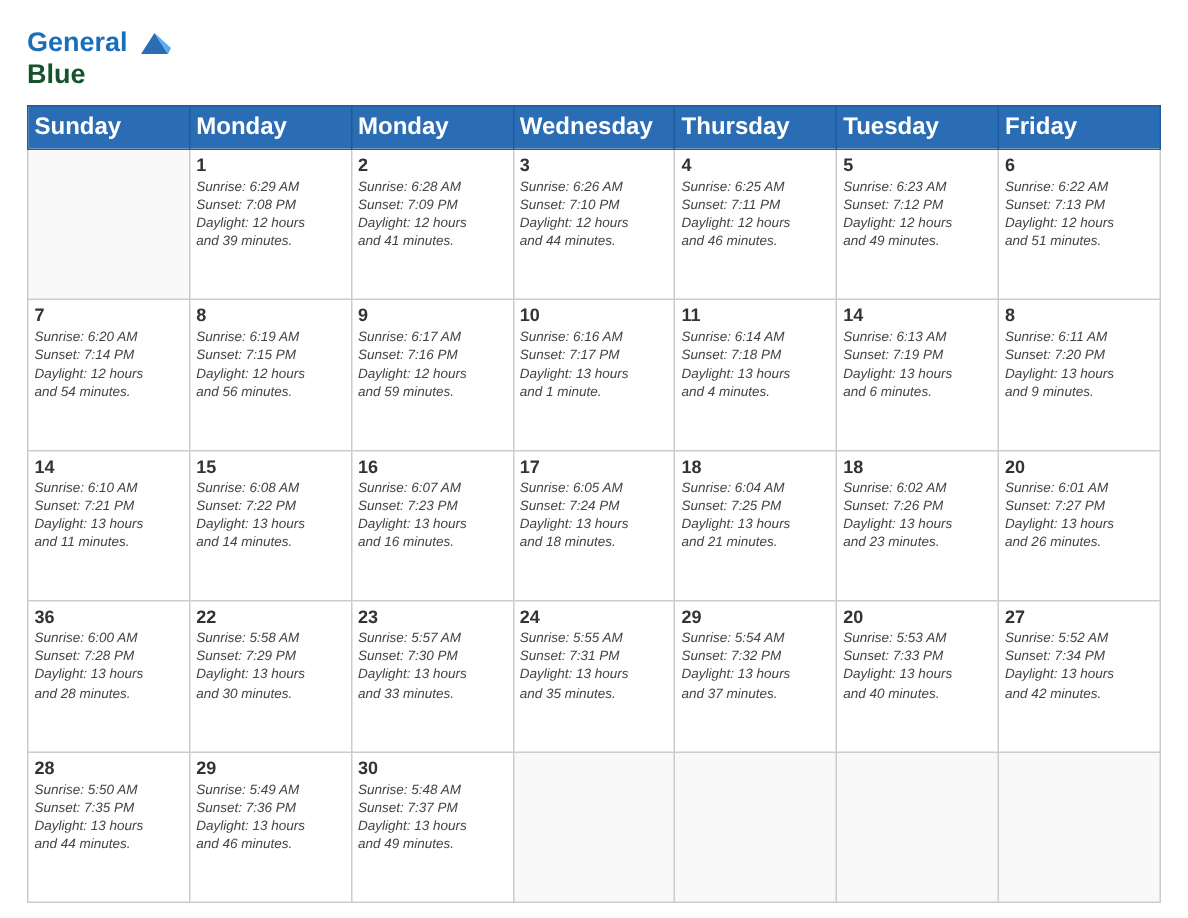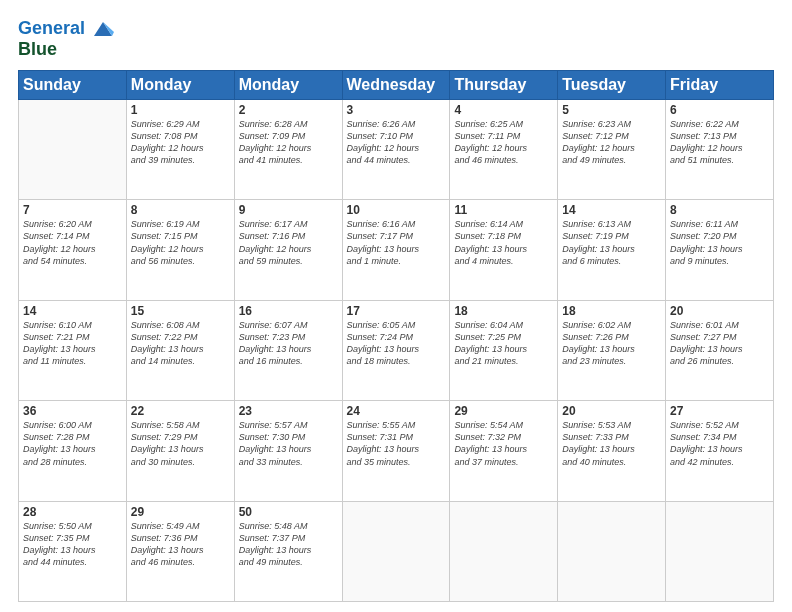--- a/index.html
+++ b/index.html
@@ -251,21 +251,21 @@
         <tr>
           <td>
             <span class="day-number">28</span>
             <div class="day-info">Sunrise: 5:50 AM<br>Sunset: 7:35 PM<br>Daylight: 13 hours<br>and 44 minutes.</div>
           </td>
           <td>
             <span class="day-number">29</span>
             <div class="day-info">Sunrise: 5:49 AM<br>Sunset: 7:36 PM<br>Daylight: 13 hours<br>and 46 minutes.</div>
           </td>
           <td>
-            <span class="day-number">50</span>
+            <span class="day-number">30</span>
             <div class="day-info">Sunrise: 5:48 AM<br>Sunset: 7:37 PM<br>Daylight: 13 hours<br>and 49 minutes.</div>
           </td>
           <td class="empty"></td>
           <td class="empty"></td>
           <td class="empty"></td>
           <td class="empty"></td>
         </tr>
       </tbody>
   </table>
 </div>

